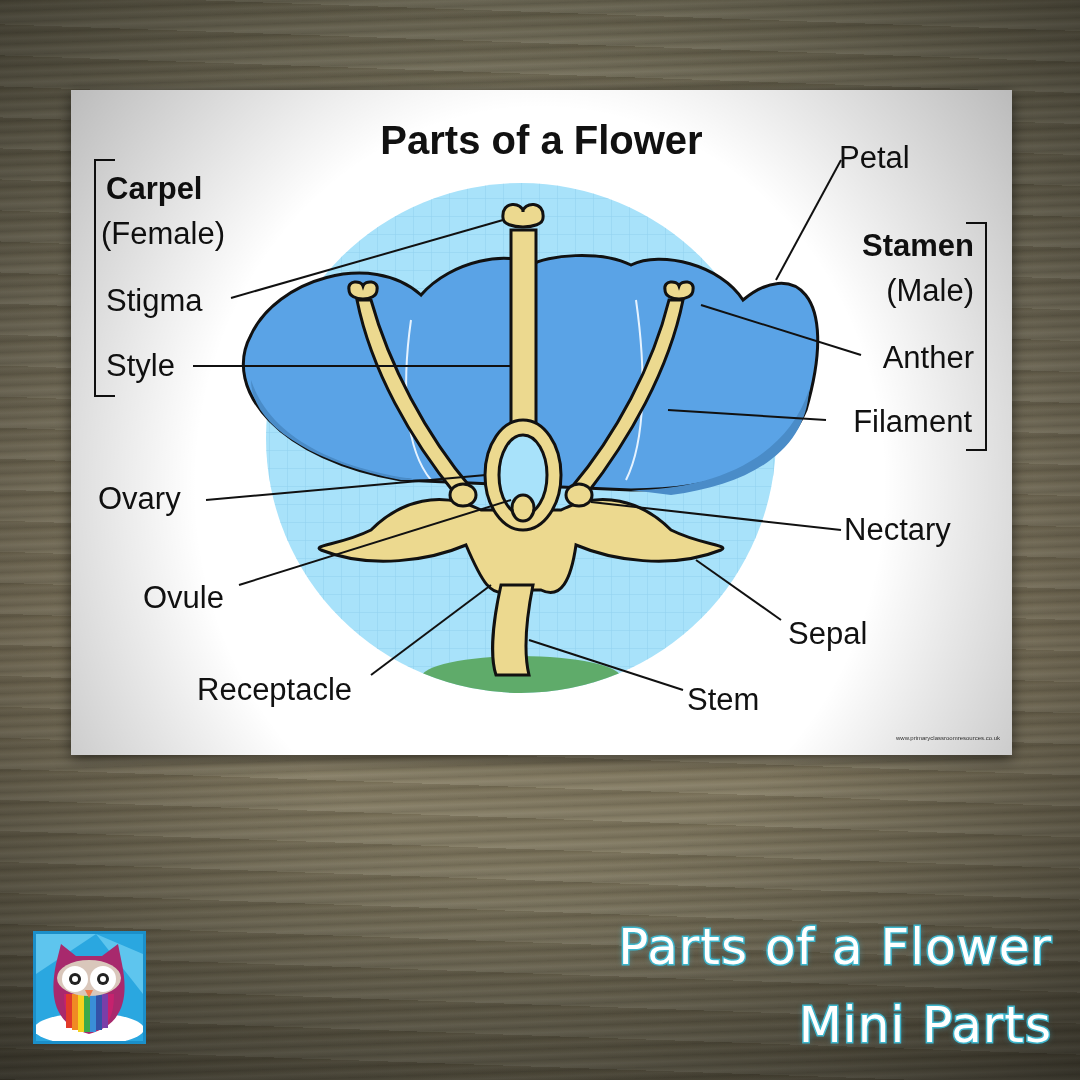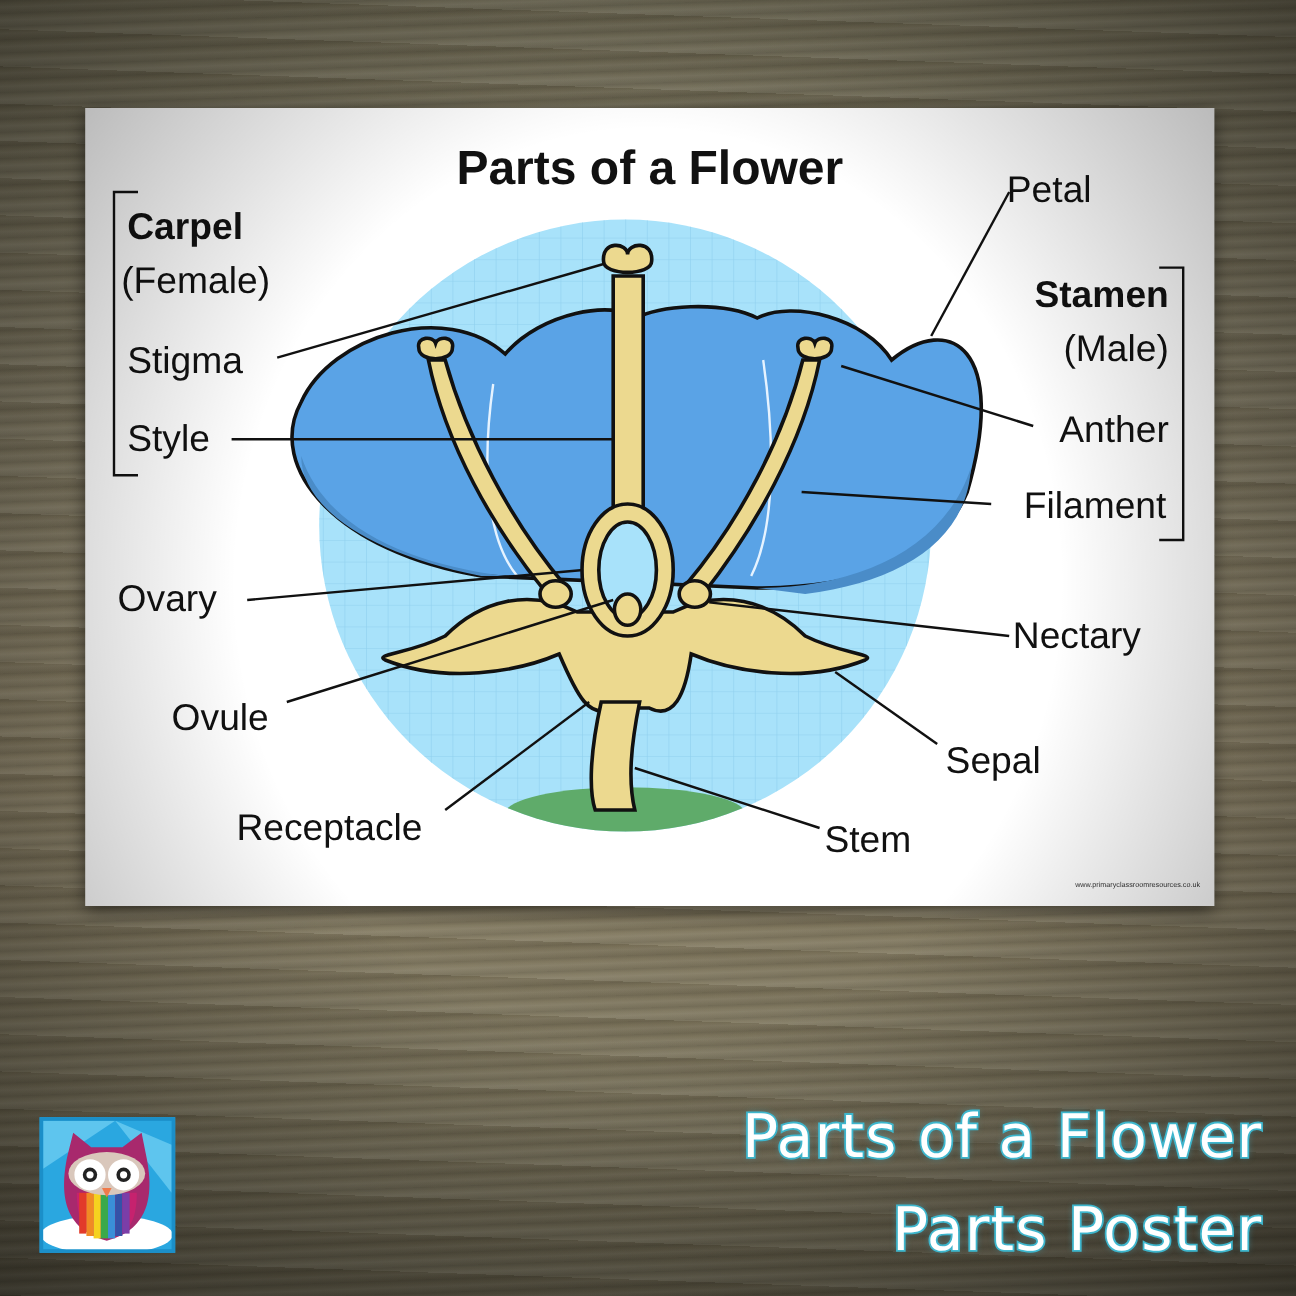--- a/index.html
+++ b/index.html
@@ -135,13 +135,13 @@
     <circle cx="67" cy="45" r="13" fill="#fff"></circle>
     <circle cx="39" cy="45" r="6" fill="#222"></circle>
     <circle cx="67" cy="45" r="6" fill="#222"></circle>
     <circle cx="39" cy="45" r="3" fill="#fff"></circle>
     <circle cx="67" cy="45" r="3" fill="#fff"></circle>
     <path d="M49 56 L57 56 L53 64 Z" fill="#f07a4a"></path>
   </svg>
 </div>
 
 <div class="promo" style="top:918px;">Parts of a Flower</div>
-<div class="promo" style="top:996px;">Parts Poster</div>
+<div class="promo" style="top:996px;">Mini Parts</div>
 
 </body></html>

